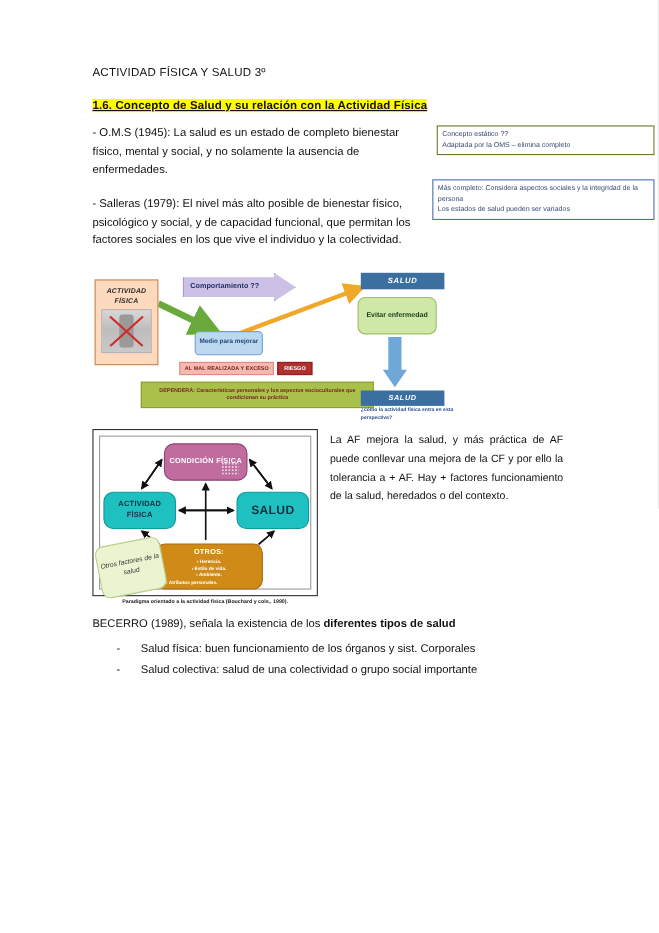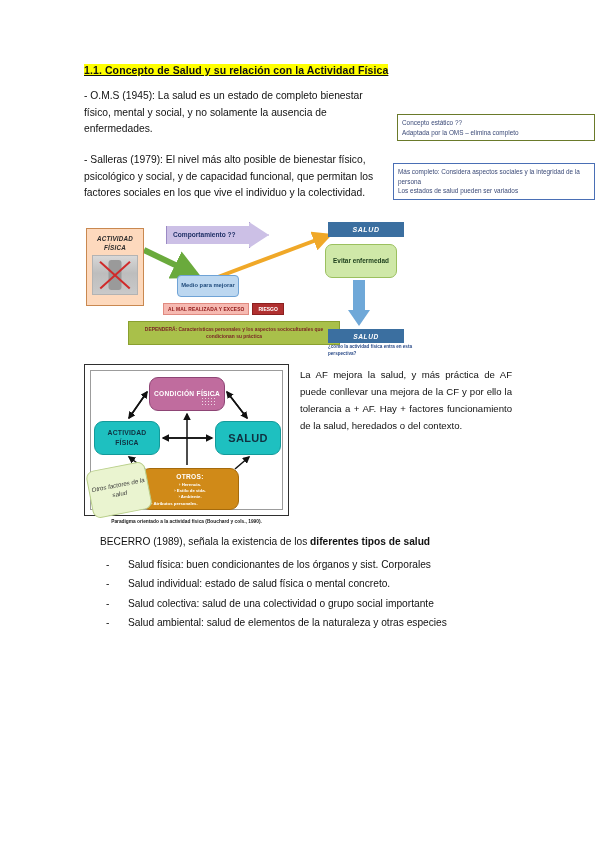--- a/index.html
+++ b/index.html
@@ -166,37 +166,38 @@
   .callout span{font-size:6.2px;font-style:italic;color:#3a3a3a;line-height:1.45;}
 
   .d2cap{width:205px;text-align:center;font-size:4.8px;font-weight:bold;color:#1a1a1a;margin-top:3px;}
 
   .d2-side{
     position:absolute;left:216px;top:2px;width:212px;font-size:9.6px;color:#111;
     line-height:1.78;text-align:justify;
   }
 
   
-  .becerro{font-size:10.2px;color:#111;margin:12px 0 8px 16px;}
+  .becerro{font-size:10.2px;color:#111;margin:12px 0 8px 0;}
   .becerro b{font-weight:bold;}
   .blist{margin:0;padding:0;list-style:none;}
   .blist li{
     font-size:10.2px;color:#111;line-height:1.9;padding-left:44px;position:relative;
   }
   .blist li::before{content:"-";position:absolute;left:22px;}
 </style>
 </head>
 <body>
 
 <div class="page">
   <div class="doc">
 
+    <div class="title">ACTIVIDAD FÍSICA Y SALUD 3º</div>
 
     <div>
-      <span class="heading">1.1. Concepto de Salud y su relación con la Actividad Física</span>
+      <span class="heading">1.6. Concepto de Salud y su relación con la Actividad Física</span>
     </div>
 
     <p class="para">- O.M.S (1945): La salud es un estado de completo bienestar físico, mental y social, y no solamente la ausencia de enfermedades.</p>
     <p class="para salleras">- Salleras (1979): El nivel más alto posible de bienestar físico, psicológico y social, y de capacidad funcional, que permitan los factores sociales en los que vive el individuo y la colectividad.</p>
 
     <div class="note n1">
       <p>Concepto estático ??</p>
       <p>Adaptada por la OMS – elimina completo</p>
     </div>
     <div class="note n2">
@@ -318,20 +319,18 @@
       <div class="d2cap">Paradigma orientado a la actividad física (Bouchard y cols., 1990).</div>
 
       <div class="d2-side">La AF mejora la salud, y más práctica de AF puede conllevar una mejora de la CF y por ello la tolerancia a + AF. Hay + factores funcionamiento de la salud, heredados o del contexto.</div>
     </div>
 
     <div class="becerro">
       <span>BECERRO (1989), señala la existencia de los </span><b>diferentes tipos de salud</b>
     </div>
 
     <ul class="blist">
-      <li>Salud física: buen condicionantes de los órganos y sist. Corporales</li>
-      <li>Salud individual: estado de salud física o mental concreto.</li>
+      <li>Salud física: buen funcionamiento de los órganos y sist. Corporales</li>
       <li>Salud colectiva: salud de una colectividad o grupo social importante</li>
-      <li>Salud ambiental: salud de elementos de la naturaleza y otras especies</li>
     </ul>
 
   </div>
 </div>
 
 </body></html>

